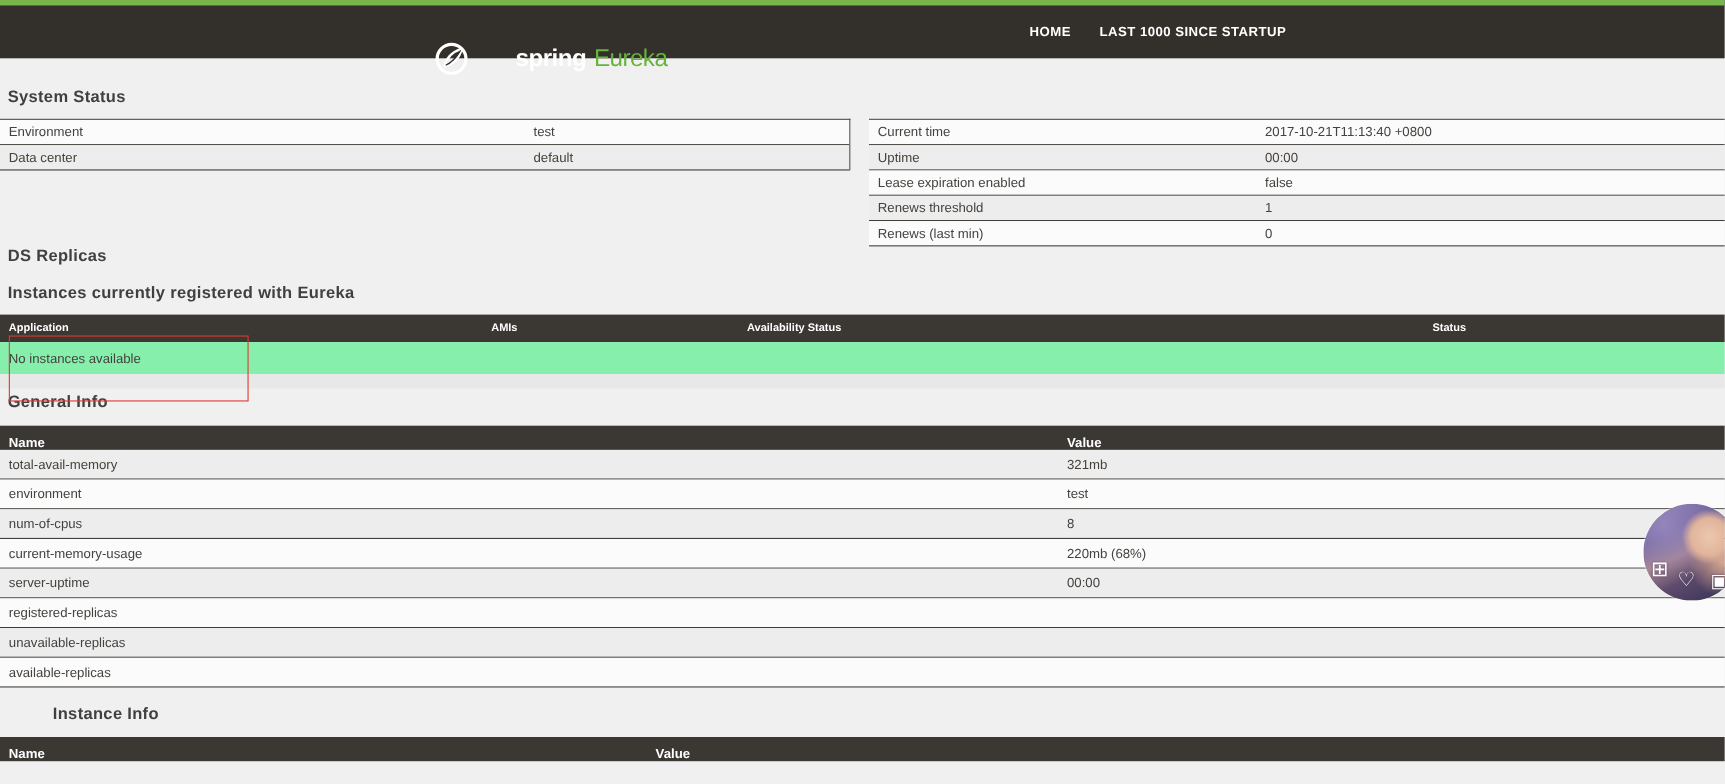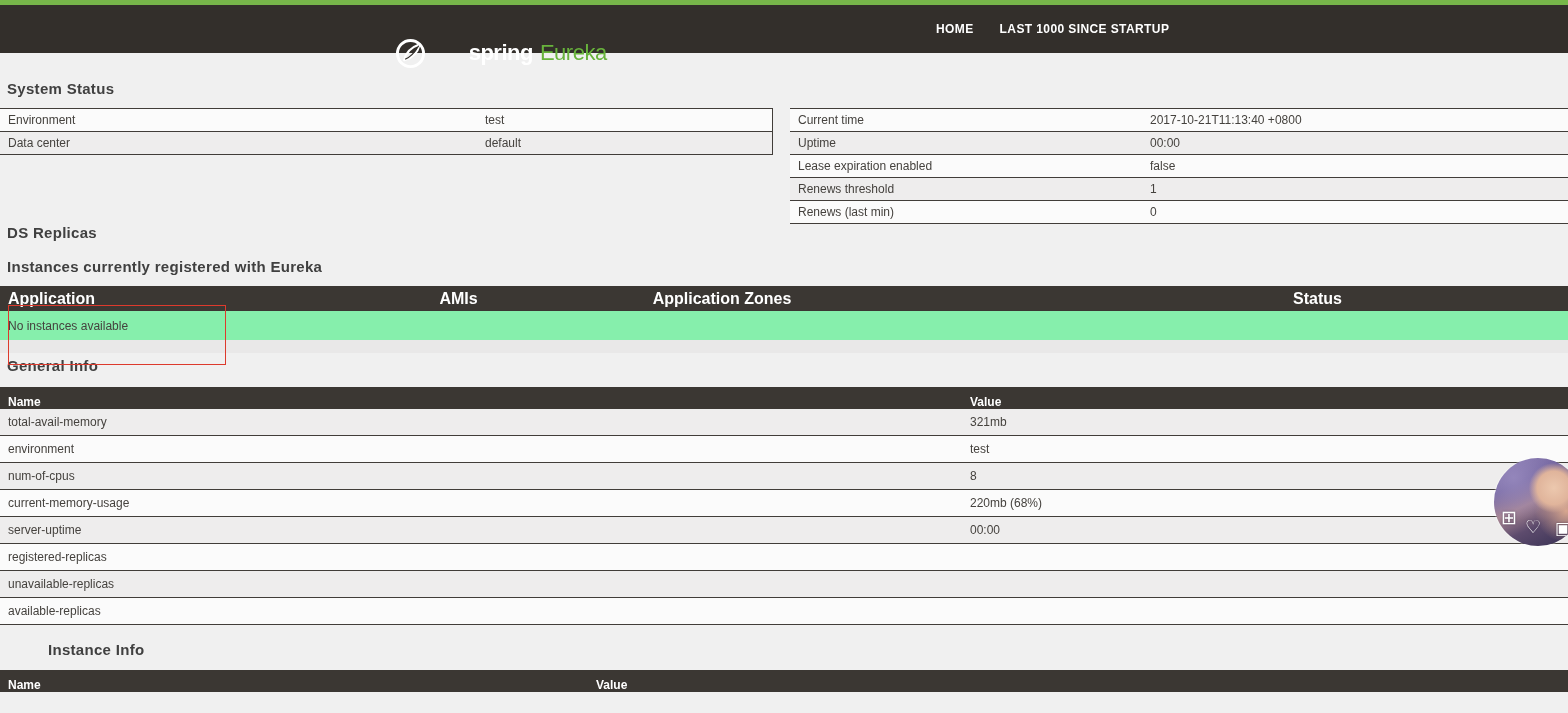--- a/index.html
+++ b/index.html
@@ -35,21 +35,21 @@
   .kv-left{width:773px; border-right:1px solid var(--border-dark); align-self:flex-start;}
   .kv-right{flex:1; margin-left:17px;}
   .kv-row{display:flex; align-items:center; height:23px; border-bottom:1px solid var(--border-dark); font-size:12px;}
   .kv-row:nth-child(odd){background:var(--row-light);}
   .kv-row:nth-child(even){background:var(--row-dark);}
   .kv-left .kv-key{width:485px; padding-left:8px;}
   .kv-right .kv-key{width:360px; padding-left:8px;}
   .kv-val{flex:1;}
   
   .inst-table{margin-top:11px;}
-  .inst-header{display:flex; align-items:center; height:25px; background:var(--table-header-bg); color:#fff; font-size:16px; font-weight:700;}
+  .inst-header{display:flex; align-items:center; height:25px; background:var(--table-header-bg); color:#fff; font-size:10px; font-weight:700;}
   .col-app{width:290px; padding-left:8px;}
   .col-amis{width:337px; text-align:center;}
   .col-az{width:190px; text-align:center;}
   .col-status{flex:1; text-align:center; padding-left:250px;}
   .inst-empty-row{height:29px; background:#86efac; display:flex; align-items:center; padding-left:8px; font-size:12px;}
   .inst-strip{height:13px; background:#e9e8e8;}
   
   .nv-header{display:flex; align-items:flex-end; height:22px; background:var(--table-header-bg); color:#fff; font-size:12px; font-weight:700;}
   .nv-row{display:flex; align-items:center; height:27px; border-bottom:1px solid var(--border-dark); font-size:12px;}
   .nv-row:nth-child(odd){background:var(--row-light);}
@@ -132,21 +132,21 @@
 </div>
 
 <div class="h-section" id="h-dsreplicas">DS Replicas</div>
 
 <div class="h-section" id="h-instances">Instances currently registered with Eureka</div>
 
 <div class="inst-table">
   <div class="inst-header">
     <div class="col-app">Application</div>
     <div class="col-amis">AMIs</div>
-    <div class="col-az">Application Zones</div>
+    <div class="col-az">Availability Status</div>
     <div class="col-status">Status</div>
   </div>
   <div class="inst-empty-row">
     <span>No instances available</span>
   </div>
   <div class="inst-strip"></div>
 </div>
 
 <div class="annotation-box"></div>
 

